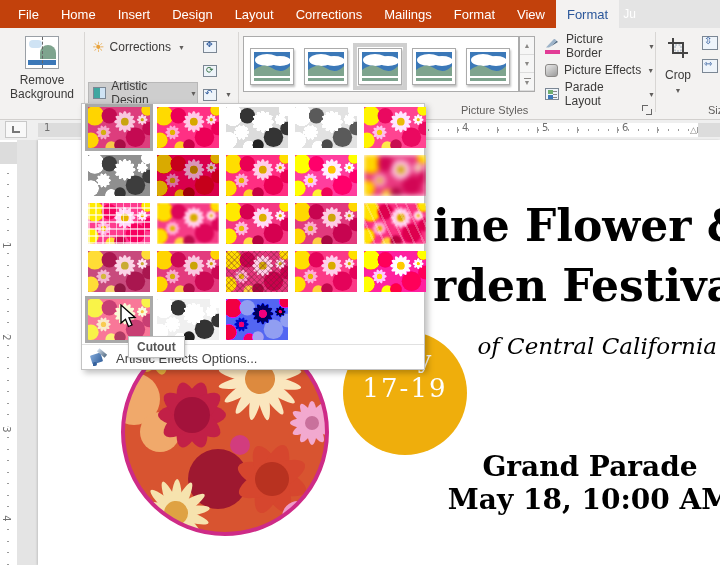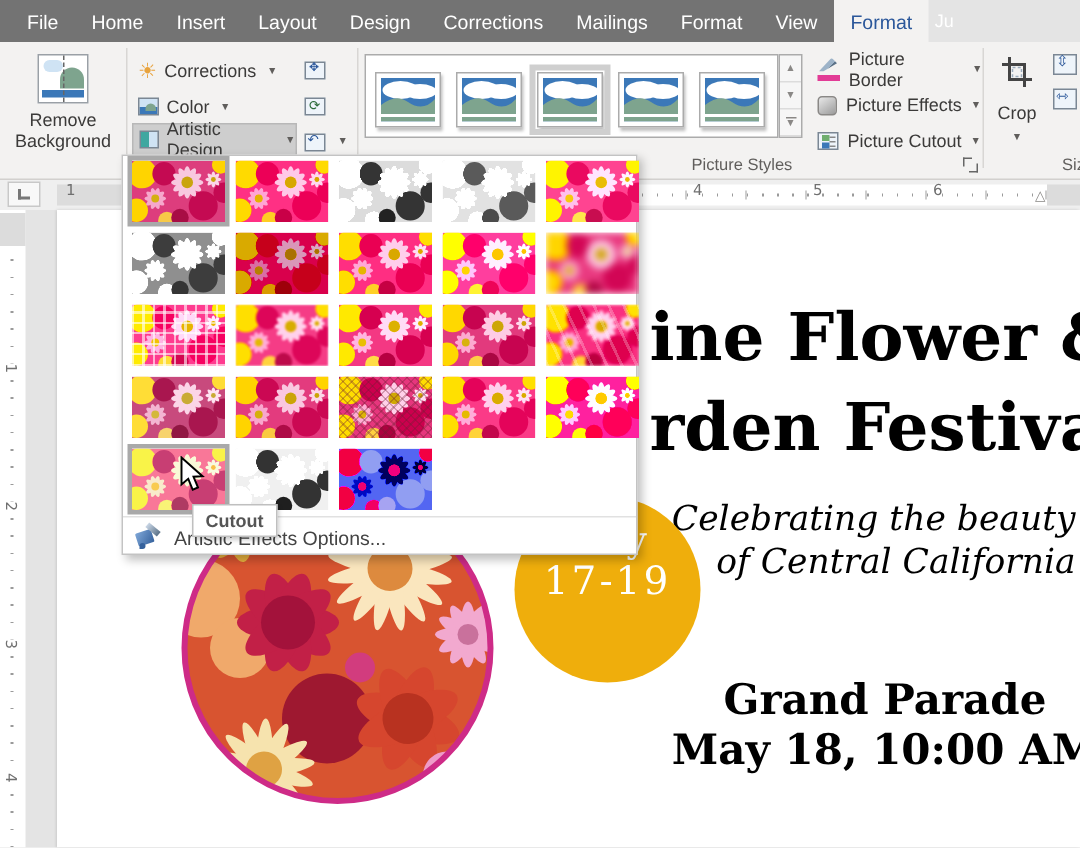--- a/index.html
+++ b/index.html
@@ -1,21 +1,21 @@
 <!DOCTYPE html>
 <html><head>
 <meta charset="utf-8">
 <style>
   * { margin:0; padding:0; box-sizing:border-box; }
   html,body { width:720px; height:565px; overflow:hidden; }
   body { font-family:"Liberation Sans", sans-serif; position:relative; background:#e4e4e4; }
   #stage { position:absolute; inset:0; width:720px; height:565px; }
 
   
-  .tabbar { position:absolute; left:0; top:0; width:608px; height:28px; background:#737373; display:flex; align-items:stretch; }
+  .tabbar { position:absolute; left:0; top:0; width:608px; height:28px; background:#c2410c; display:flex; align-items:stretch; }
   .tab { color:#fff; font-size:13px; display:flex; align-items:center; padding:0 11px; cursor:default; white-space:nowrap; }
   .tab.first { margin-left:7px; }
   .tab.active { background:#f3f2f1; color:#2b579a; }
   .tellme { display:flex; align-items:center; gap:5px; color:rgba(255,255,255,.85); font-size:13px; padding:0 10px; margin-left:14px; }
   .user { color:#fff; font-size:12px; display:flex; align-items:center; padding-left:4px; }
 
   
   .ribbon { position:absolute; left:0; top:28px; width:720px; height:92px; background:#f3f2f1; border-bottom:1px solid #d2d0ce; font-size:12px; color:#3b3a39; }
   .vsep { position:absolute; top:4px; width:1px; height:80px; background:#d8d6d4; }
   .grouplabel { position:absolute; top:76px; font-size:11px; color:#605e5c; }
@@ -205,22 +205,22 @@
         <rect y="24" width="36" height="2" fill="#fff"></rect>
       </g>
     </defs>
   </svg>
 
   <div class="tabbar">
     <div id="tabs" style="display:flex">
         <div class="tab first">File</div>
         <div class="tab">Home</div>
         <div class="tab">Insert</div>
+        <div class="tab">Design</div>
         <div class="tab">Layout</div>
-        <div class="tab">Design</div>
         <div class="tab">Corrections</div>
         <div class="tab">Mailings</div>
         <div class="tab">Format</div>
         <div class="tab">View</div>
         <div class="tab active">Format</div>
       </div>
     <div class="user">Ju</div>
   </div>
 
   <div class="ribbon">
@@ -233,27 +233,20 @@
           <div class="dash"></div>
       </div>
       <span class="lbl" style="display:block;position:absolute;left:0;width:100%;top:44px;line-height:14px">Remove Background</span>
     </div>
 
     <div class="vsep" style="left:84px"></div>
 
     <div class="menubtn" style="top:8px">
       <span class="sun">☀</span>
       <span>Corrections</span>
-      <span class="car">▼</span>
-    </div>
-    <div class="menubtn" style="top:32px">
-      <span class="mini-img">
-          <span class="mi-hill"></span>
-        </span>
-      <span>Color</span>
       <span class="car">▼</span>
     </div>
     <div class="menubtn pressed" style="top:54px">
       <span class="mini-img fx"></span>
       <span>Artistic Design</span>
       <span class="car">▼</span>
     </div>
 
     <div class="smallbtn" style="top:8px">
       <span class="smicon">
@@ -321,21 +314,21 @@
       <span class="pe-ico"></span>
       <span>Picture Effects</span>
       <span class="car">▼</span>
     </div>
     <div class="rightbtn" style="top:56px">
       <span class="pl-ico">
           <i style="top:1px"></i>
           <i></i>
           <b></b>
         </span>
-      <span>Picture Cutout</span>
+      <span>Parade Layout</span>
       <span class="car">▼</span>
     </div>
 
     <span class="grouplabel" style="left:461px">Picture Styles</span>
     <div class="launcher">
         <i></i>
         <b></b>
       </div>
 
     <div class="vsep" style="left:655px"></div>
@@ -387,21 +380,20 @@
           <span class="vnum" style="top: 373px;">4</span>
         </div>
     </div>
   </div>
 
   <div class="doc-title serif">
     <div>ine Flower &amp;</div>
     <div>rden Festival</div>
   </div>
   <div class="doc-sub serif">
-    <div>Celebrating the beauty</div>
     <div>of Central California</div>
   </div>
   <div class="badge serif">
     <div class="b1">May</div>
     <div class="b2">17-19</div>
   </div>
   <div class="doc-event serif">
     <div>Grand Parade</div>
     <div>May 18, 10:00 AM</div>
   </div>

